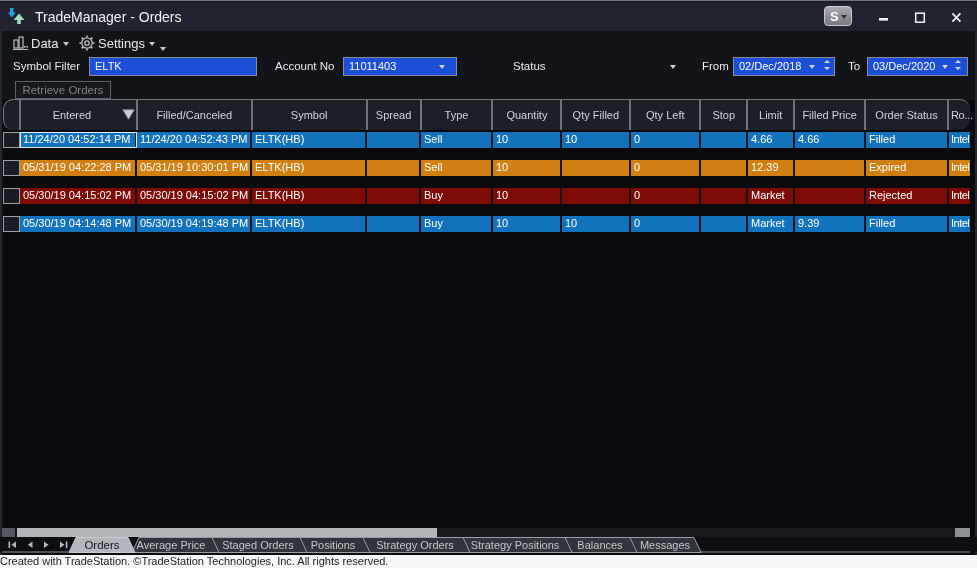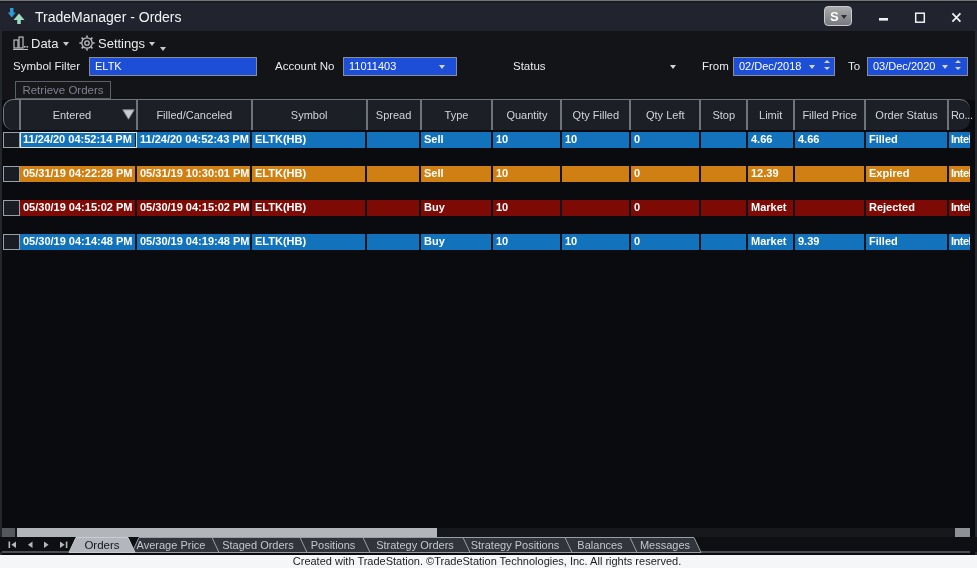--- a/index.html
+++ b/index.html
@@ -30,34 +30,34 @@
         border-right:3px solid transparent;border-bottom:3.5px solid #d2d5d9;}
   .spdn{position:absolute;top:11.5px;width:0;height:0;border-left:3px solid transparent;
         border-right:3px solid transparent;border-top:3.5px solid #d2d5d9;}
   #retrieve{left:15px;top:26px;width:96px;height:18px;box-sizing:border-box;border:1px solid #5b5f66;
         background:#17181c;color:#7c828b;font-size:11.5px;text-align:center;line-height:16px;}
   
   #grid{left:3px;top:99px;width:967px;}
   .hrow{display:flex;height:31px;background:#1c1f26;border-top:1px solid #6f747c;border-left:1px solid #757a82;box-sizing:border-box;border-radius:10px;}
   .hcell{box-sizing:border-box;border-right:2px solid #6f747c;color:#d2d4d8;font-size:11px;
         text-align:center;line-height:30px;position:relative;}
-  .drow{display:flex;height:34px;font-weight:bold;}
+  .drow{display:flex;height:28px;}
   .dcell{box-sizing:border-box;border-right:2px solid #11141a;height:15.5px;font-size:11px;
         line-height:15px;padding-left:3px;color:#fff;overflow:hidden;white-space:nowrap;}
   .rowhdr{box-sizing:border-box;width:17px;height:15.5px;border:1px solid #9ba0a7;background:#1b1d24;}
   .c-blue{background:#1273bc;}
   .c-org{background:#d08013;}
   .c-red{background:#7e0a05;}
   .focus{outline:1px solid #e8e9ea;outline-offset:-1px;}
   
   #hscroll{left:2px;top:528px;width:968px;height:9px;background:#17181b;}
   
   #tabsvg{left:0px;top:537px;}
   
-  #status{left:0;top:555px;width:977px;height:13px;font-size:11px;color:#1d1e20;text-align:center;background:#f5f6f7;padding-right:3px;box-sizing:border-box;}
+  #status{left:0;top:555px;width:977px;height:13px;font-size:11px;color:#1d1e20;text-align:left;background:#f5f6f7;padding-right:3px;box-sizing:border-box;}
 </style>
 </head>
 <body>
 <div id="win">
 
   <div class="abs" id="titlebar"></div>
   <svg class="abs" style="left:7px;top:7px" width="18" height="18" viewBox="0 0 18 18">
     <path d="M3 1 L6.5 1 L6.5 5.5 L8.7 5.5 L4.75 10.5 L0.8 5.5 L3 5.5 Z" fill="#2f9ad8"></path>
     <path d="M13.75 17 L10.25 17 L10.25 13 L6.5 13 L12 6.5 L17.5 13 L13.75 13 Z" fill="#9ddcc2"></path>
   </svg>

